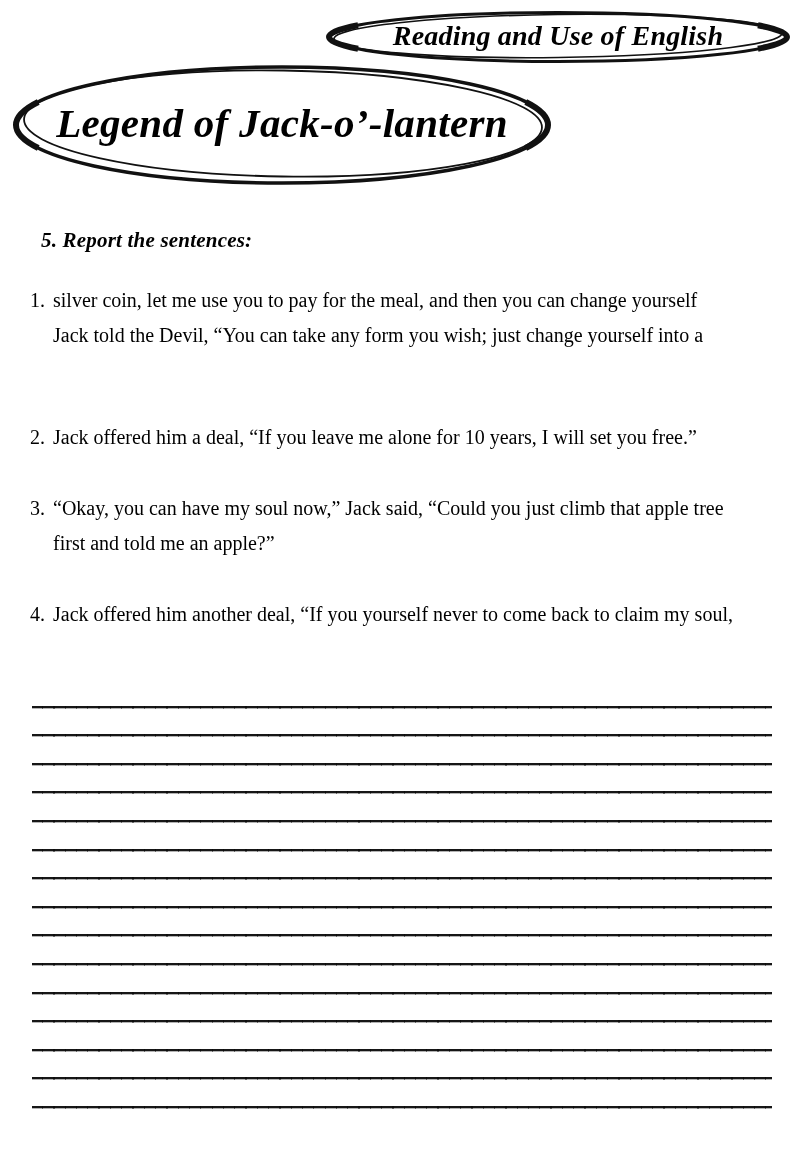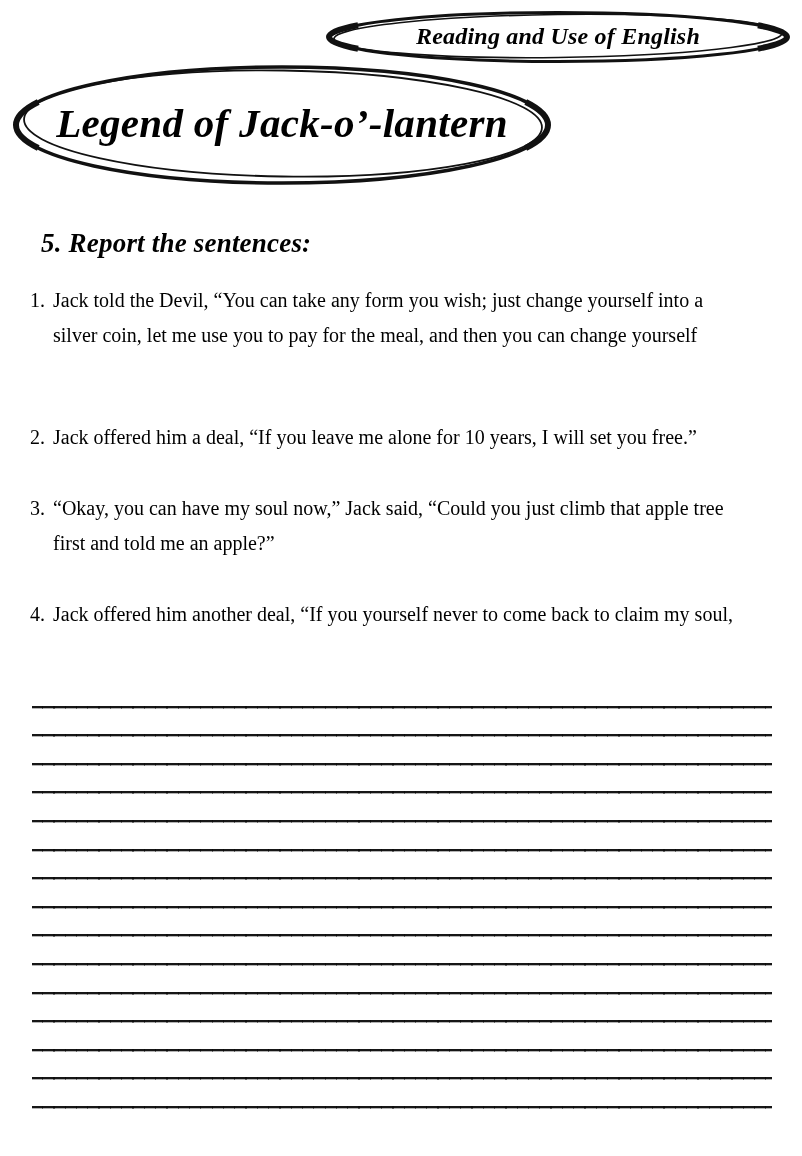--- a/index.html
+++ b/index.html
@@ -16,29 +16,29 @@
   .badge { position: absolute; }
   .badge svg { position: absolute; inset: 0; width: 100%; height: 100%; }
   .badge .badge-label {
     position: absolute; inset: 0;
     display: flex; align-items: center; justify-content: center;
     font-weight: bold; font-style: italic;
     white-space: nowrap;
   }
 
   .header-badge { top: 10px; left: 326px; width: 464px; height: 54px; }
-  .header-badge .badge-label { font-size: 24px; letter-spacing: 0.2px; padding-bottom: 2px; }
+  .header-badge .badge-label { font-size: 28px; letter-spacing: 0.2px; padding-bottom: 2px; }
 
   .title-badge { top: 62px; left: 8px; width: 548px; height: 126px; }
   .title-badge .badge-label { font-size: 41px; letter-spacing: 0.3px; padding-bottom: 4px; }
 
   
   .ex-heading {
     position: absolute; top: 228px; left: 41px;
-    font-size: 27px; font-weight: bold; font-style: italic;
+    font-size: 21px; font-weight: bold; font-style: italic;
     letter-spacing: 0.2px;
   }
 
   .ex-item {
     position: absolute; left: 30px; right: 20px;
     font-size: 20px; line-height: 35px;
     padding-left: 23px;
   }
   .ex-item .item-number { position: absolute; left: 0; top: 0; }
   .ex-item .item-line { white-space: nowrap; }
@@ -78,22 +78,22 @@
     <ellipse cx="275" cy="61.5" rx="259" ry="53" fill="none" stroke="#111" stroke-width="1.8" transform="rotate(0.9 275 61.5)"></ellipse>
     <ellipse cx="274" cy="63" rx="266" ry="57.5" fill="none" stroke="#111" stroke-width="6" pathLength="100" stroke-dasharray="6 44 6 44" stroke-dashoffset="3"></ellipse>
   </svg>
   <div class="badge-label">Legend of Jack-o’-lantern</div>
 </div>
 
 <div class="ex-heading">5. Report the sentences:</div>
 
 <div class="ex-item item-1">
   <span class="item-number">1.</span>
+  <div class="item-line">silver coin, let me use you to pay for the meal, and then you can change yourself</div>
   <div class="item-line">Jack told the Devil, “You can take any form you wish; just change yourself into a</div>
-  <div class="item-line">silver coin, let me use you to pay for the meal, and then you can change yourself</div>
 </div>
 
 <div class="ex-item item-2">
   <span class="item-number">2.</span>
   <div class="item-line">Jack offered him a deal, “If you leave me alone for 10 years, I will set you free.”</div>
 </div>
 
 <div class="ex-item item-3">
   <span class="item-number">3.</span>
   <div class="item-line">“Okay, you can have my soul now,” Jack said, “Could you just climb that apple tree</div>

